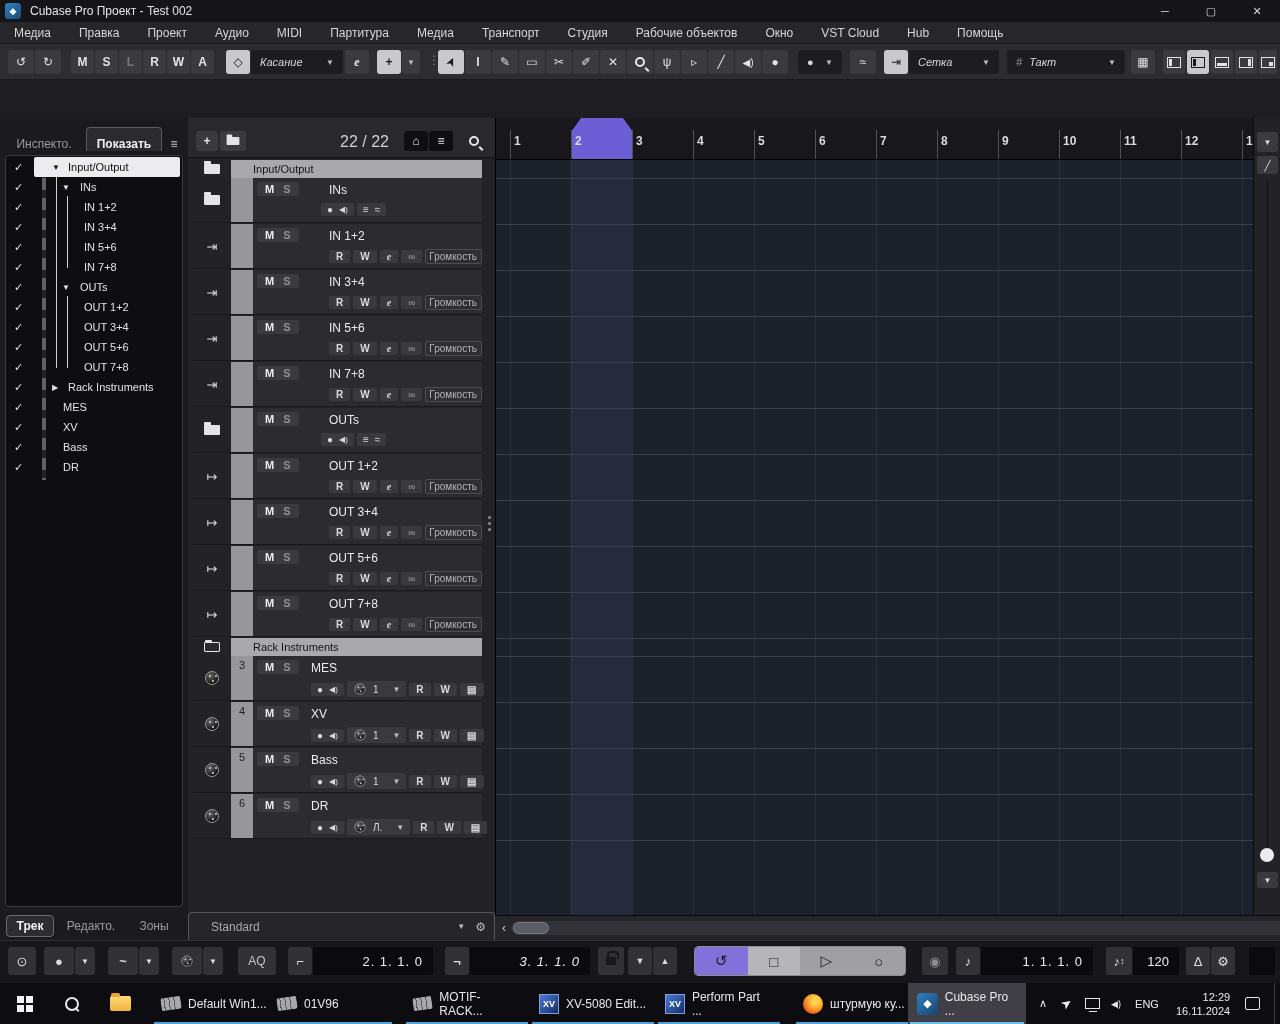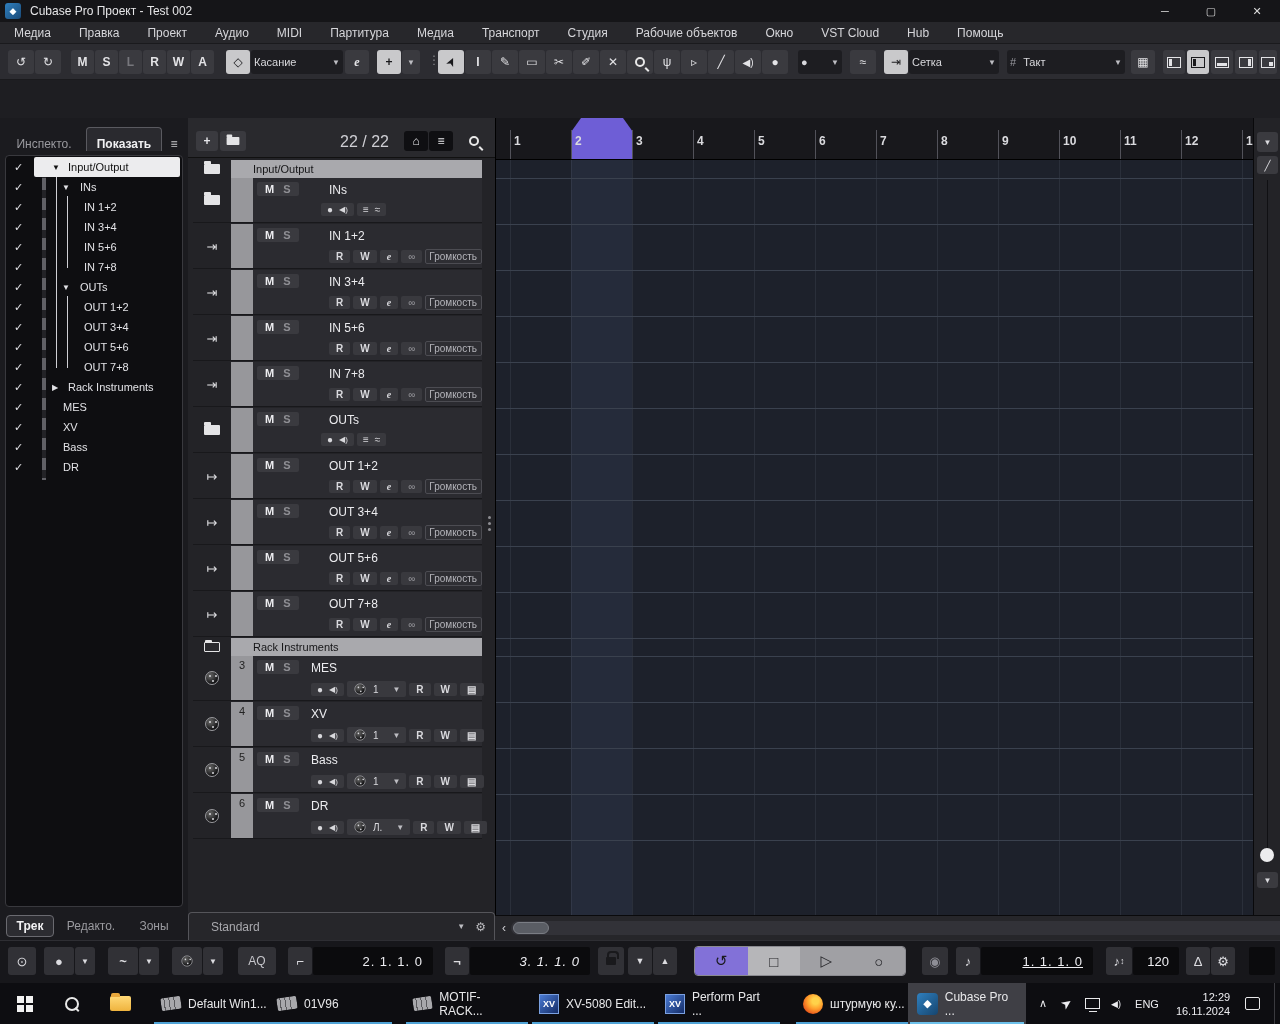--- a/index.html
+++ b/index.html
@@ -11,21 +11,21 @@
   .wtitle{margin-left:9px;font-size:12px;color:#e6e6e8;}
   .wctl{position:absolute;top:0;height:22px;width:46px;display:flex;align-items:center;justify-content:center;color:#ddd;font-size:11px;}
   
   .menubar{position:absolute;left:0;top:22px;width:1280px;height:22px;background:#27272b;display:flex;align-items:center;border-bottom:1px solid #1a1a1d;}
   .mitem{padding:0 14px;font-size:12px;color:#d6d6da;}
   
   .toolbar{position:absolute;left:0;top:44px;width:1280px;height:36px;background:#2c2c31;border-bottom:1px solid #1a1a1d;}
   .tbtn{position:absolute;top:6px;height:24px;background:#3a3a3f;border-radius:3px;color:#e3e3e6;display:flex;align-items:center;justify-content:center;font-size:12px;}
   .lit{background:#c9c9cb;color:#19191c;}
   .dim{color:#77777c;}
-  .tdrop{position:absolute;top:6px;height:24px;background:#1d1d21;border-radius:3px;color:#d8d8dc;font-size:11px;display:flex;align-items:center;padding:0 3px;}
+  .tdrop{position:absolute;top:6px;height:24px;background:#1d1d21;border-radius:3px;color:#d8d8dc;font-size:11px;display:flex;align-items:center;padding:0 9px;font-style:italic;}
   .da{font-size:8px;color:#bdbdc2;margin-left:auto;padding-left:8px;}
   .tsep{position:absolute;top:9px;color:#85858a;font-size:12px;}
   .zbox{width:14px;height:11px;border:1px solid currentColor;position:relative;}
   .zbox i{position:absolute;background:currentColor;}
   .mag{width:10px;height:10px;border:2px solid #e8e8e8;border-radius:50%;position:relative;}
   .mag::after{content:"";position:absolute;width:2px;height:5px;background:#e8e8e8;transform:rotate(-45deg);left:9px;top:8px;}
   
   .infoline{position:absolute;left:0;top:80px;width:1280px;height:38px;background:#232327;border-bottom:1px solid #0d0d0f;display:flex;align-items:center;justify-content:center;font-size:11px;font-weight:bold;color:#b9b9bd;}
   
   .lpanel{position:absolute;left:0;top:118px;width:188px;height:822px;background:#1b1b1f;}
@@ -893,21 +893,21 @@
           <span>○</span>
         </div>
     </div>
 
     <div class="trbtn" style="left:922px;width:26px;color:#8e8e96;">
         <span>◉</span>
       </div>
     <div class="trbtn" style="left:956px;width:24px;">
         <span>♪</span>
       </div>
-    <div class="disp" style="left:981px;width:112px;text-decoration:underline;">
+    <div class="disp" style="left:981px;width:112px;">
         <span>1. 1. 1. 0</span>
       </div>
 
     <div class="trbtn lit" style="left:1106px;width:26px;">
         <span>♪</span>
         <span style="font-size:9px;">↕</span>
       </div>
     <div class="disp" style="left:1133px;width:46px;letter-spacing:0;">
         <span>120</span>
       </div>

